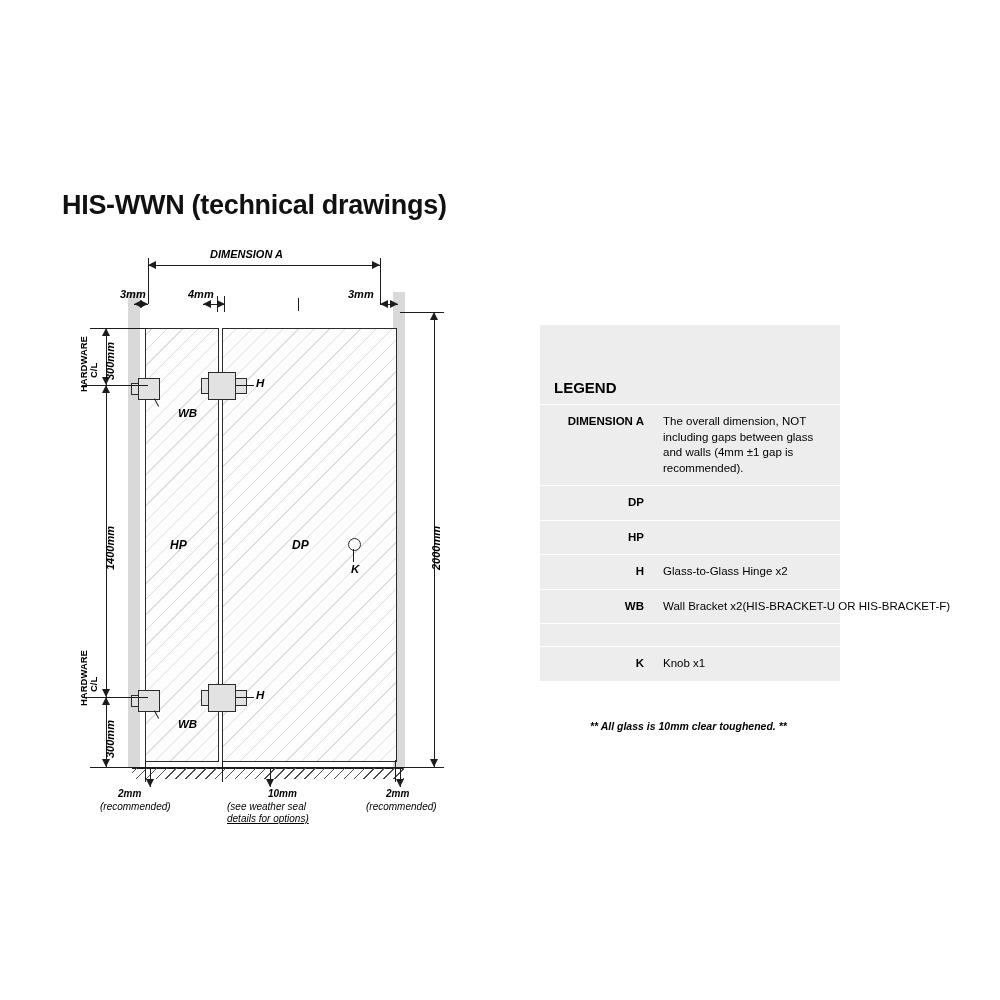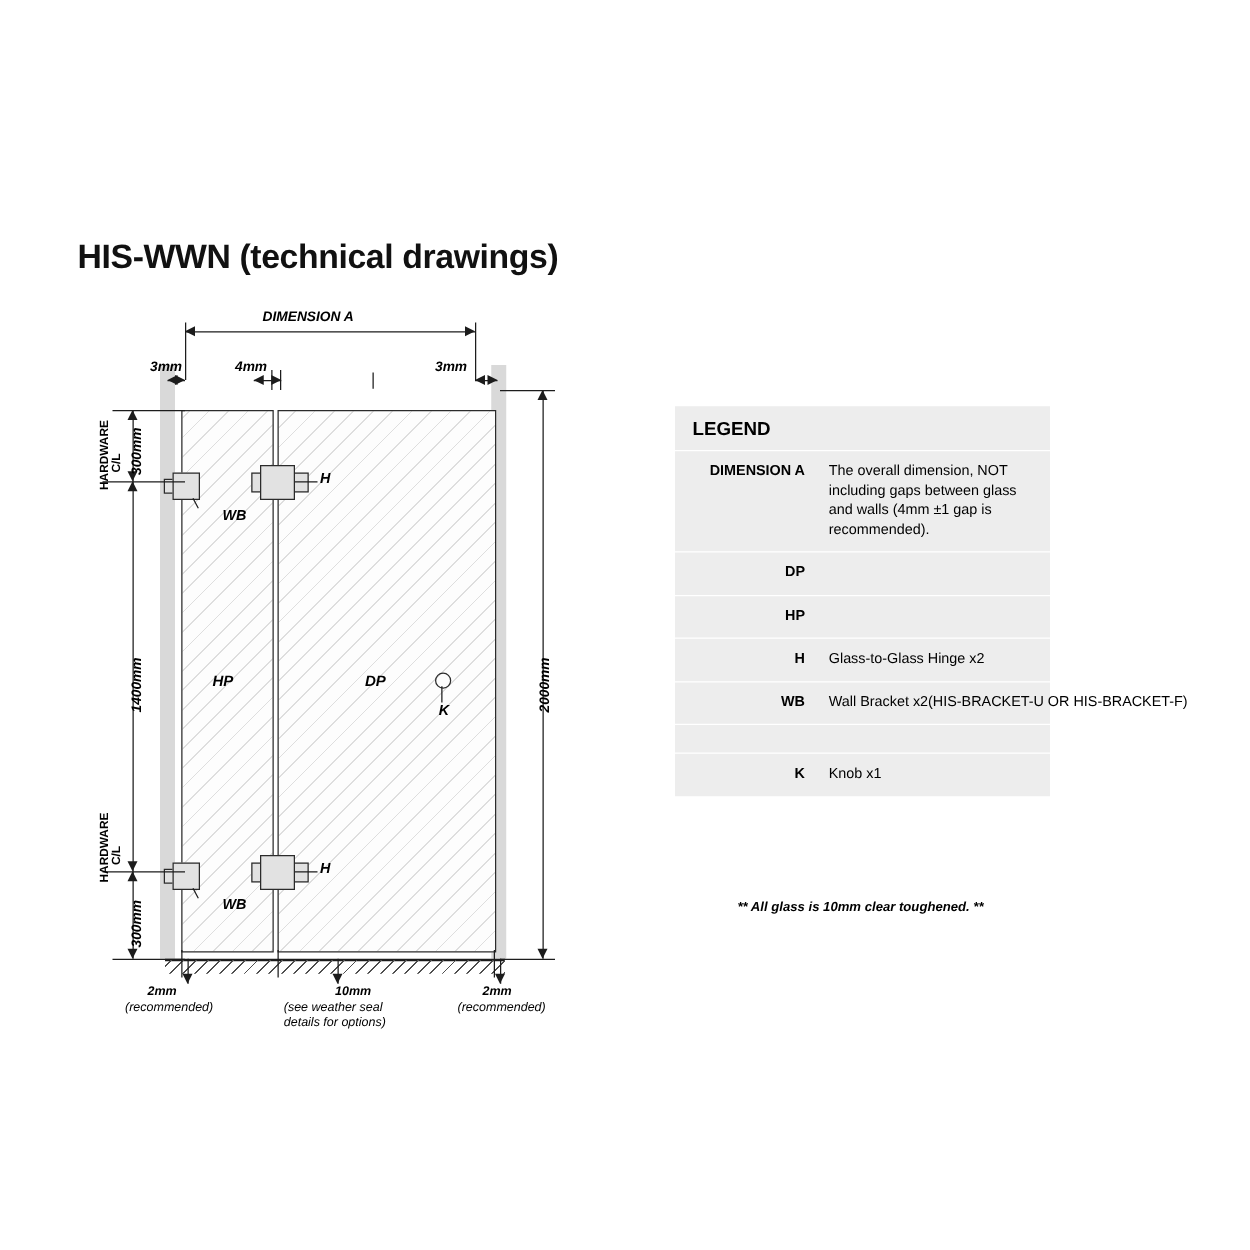--- a/index.html
+++ b/index.html
@@ -196,20 +196,21 @@
     top: 325px;
     width: 300px;
     background: #ededed;
     font-size: 11.5px;
   }
   #legend-title {
     padding: 10px 14px 8px 14px;
     font-size: 15px;
     font-weight: bold;
     border-bottom: 1px solid #ffffff;
+    margin-top: 44px;
   }
   .legend-row {
     display: flex;
     border-bottom: 1px solid #ffffff;
   }
   .legend-row:last-child { border-bottom: none; }
   .legend-key {
     width: 98px;
     min-width: 98px;
     padding: 9px 9px 9px 6px;
@@ -340,21 +341,21 @@
 
   <div class="dim-line dim-v" style="left:90px; top:517px; height:20px;"></div>
   <div class="arrow arrow-d" style="left:86px; top:529px;"></div>
   <div class="small-note" style="left:58px; top:538px; font-weight:bold;">2mm</div>
   <div class="small-note" style="left:40px; top:551px;">(recommended)</div>
 
   <div class="dim-line dim-v" style="left:210px; top:517px; height:20px;"></div>
   <div class="arrow arrow-d" style="left:206px; top:529px;"></div>
   <div class="small-note" style="left:208px; top:538px; font-weight:bold;">10mm</div>
   <div class="small-note" style="left:167px; top:551px;">(see weather seal</div>
-  <div class="small-note" style="left:167px; top:563px;">details for options)</div>
+  <div class="small-note" style="left:167px; top:563px;text-decoration:underline;">details for options)</div>
 
   <div class="dim-line dim-v" style="left:340px; top:517px; height:20px;"></div>
   <div class="arrow arrow-d" style="left:336px; top:529px;"></div>
   <div class="small-note" style="left:326px; top:538px; font-weight:bold;">2mm</div>
   <div class="small-note" style="left:306px; top:551px;">(recommended)</div>
 
 </div>
 
 <div id="legend">
   <div id="legend-title">LEGEND</div>

